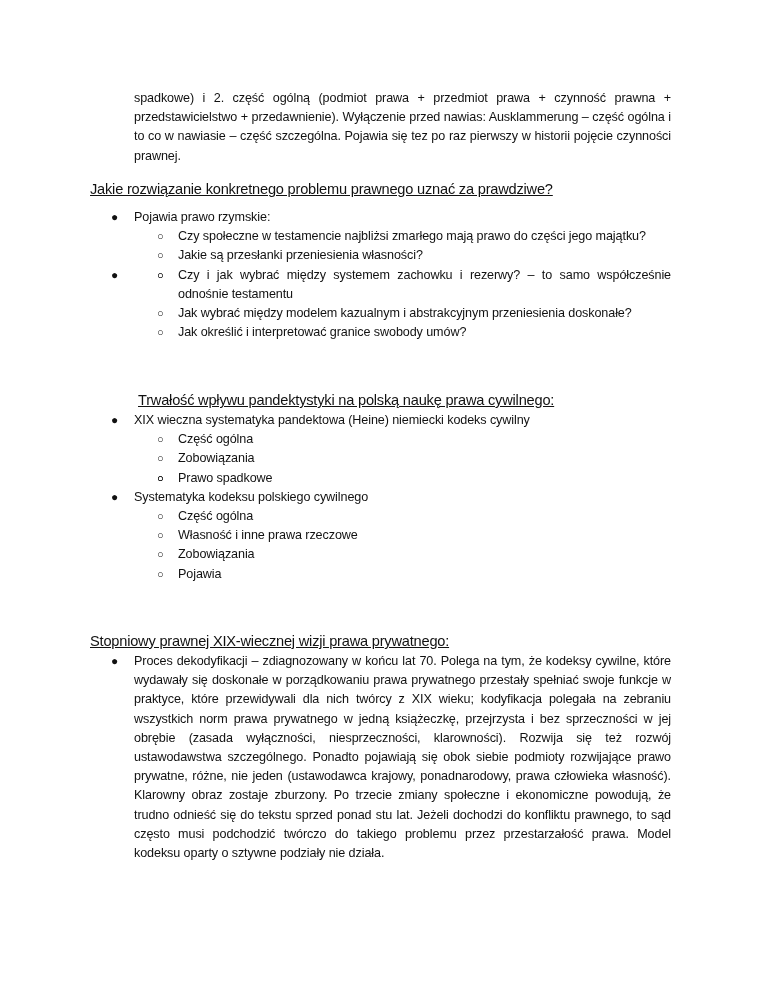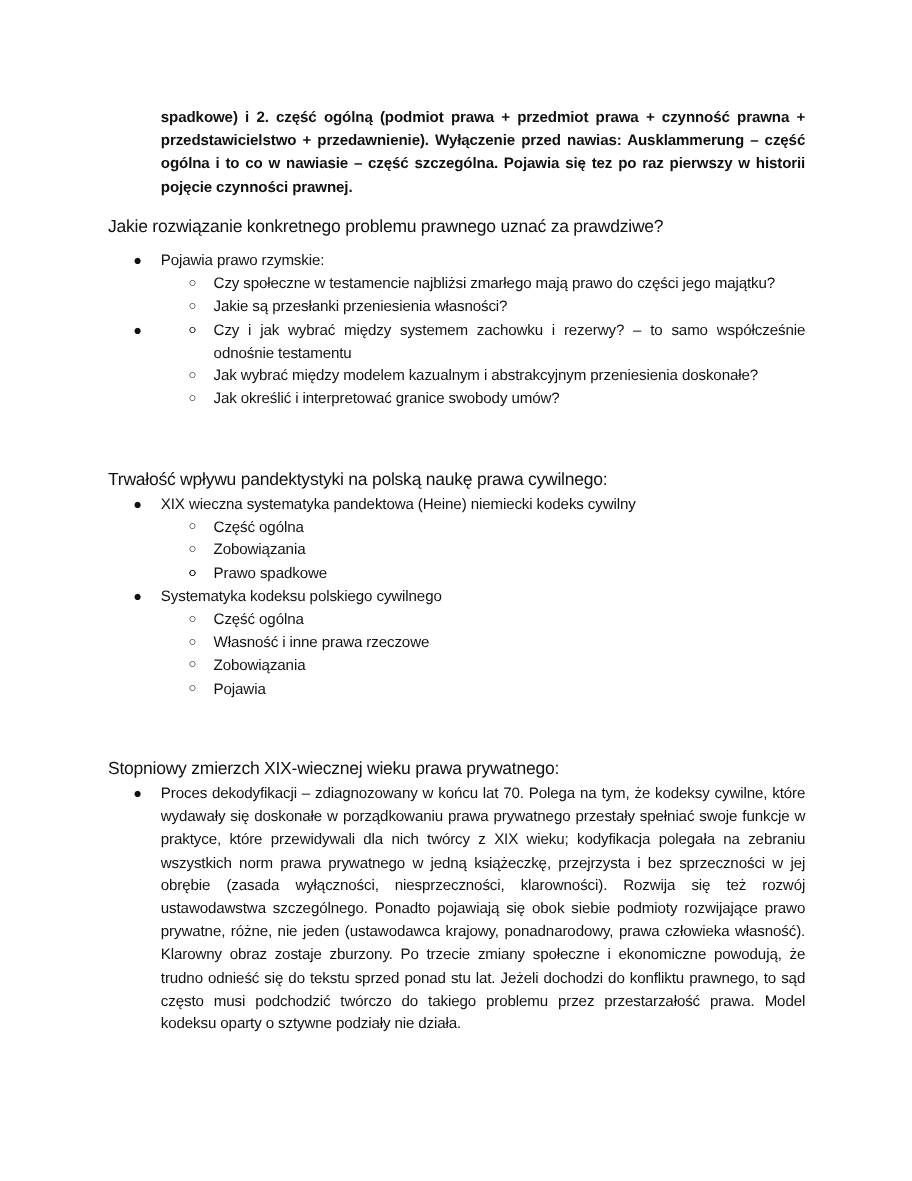--- a/index.html
+++ b/index.html
@@ -1,26 +1,26 @@
 <!DOCTYPE html>
 <html><head>
 <meta charset="utf-8">
 <style>
   html, body { margin: 0; padding: 0; background: #ffffff; }
   body { width: 760px; height: 984px; position: relative; overflow: hidden; color: #111; }
   .page { position: absolute; left: 0; top: 0; width: 760px; height: 984px; }
   .para {
     position: absolute; left: 134px; width: 537px;
     font-family: "Liberation Sans", sans-serif; font-size: 12.6px; line-height: 19.2px;
-    text-align: justify; letter-spacing: -0.1px; font-weight: bold;
+    text-align: justify; letter-spacing: -0.1px;
   }
   .heading {
     position: absolute; left: 90px;
     font-family: "Liberation Sans", sans-serif; font-size: 14.6px; color: #111;
-    letter-spacing: -0.2px; white-space: nowrap;
+    letter-spacing: -0.2px; white-space: nowrap; text-decoration: underline;
   }
   .list { position: absolute; left: 0; width: 760px; margin: 0; padding: 0; list-style: none; }
   .l1, .l2 {
     position: relative; font-family: "Liberation Sans", sans-serif; font-size: 12.6px;
     line-height: 19.2px; letter-spacing: -0.1px;
   }
   .l1 { padding-left: 134px; }
   .l2 { padding-left: 178px; }
   .l1 .bullet { position: absolute; left: 111px; top: 0; font-size: 12px; }
   .l2 .bullet { position: absolute; left: 157px; top: 0; font-size: 11px; }
@@ -61,21 +61,21 @@
     <li class="l2">
       <span class="bullet">○</span>
       <span class="txt">Jak wybrać między modelem kazualnym i abstrakcyjnym przeniesienia doskonałe?</span>
     </li>
     <li class="l2">
       <span class="bullet">○</span>
       <span class="txt">Jak określić i interpretować granice swobody umów?</span>
     </li>
   </ul>
 
-  <div class="heading" style="top:392px;">Trwałość wpływu pandektystyki na polską naukę prawa cywilnego:</div>
+  <div class="heading" style="top:392px;margin-left:48px;">Trwałość wpływu pandektystyki na polską naukę prawa cywilnego:</div>
   <ul class="list" style="top:411px;">
     <li class="l1">
       <span class="bullet">●</span>
       <span class="txt">XIX wieczna systematyka pandektowa (Heine) niemiecki kodeks cywilny</span>
     </li>
     <li class="l2">
       <span class="bullet">○</span>
       <span class="txt">Część ogólna</span>
     </li>
     <li class="l2">
@@ -107,21 +107,21 @@
     <li class="l2">
       <span class="bullet">○</span>
       <span class="txt">Zobowiązania</span>
     </li>
     <li class="l2">
       <span class="bullet">○</span>
       <span class="txt">Pojawia</span>
     </li>
   </ul>
 
-  <div class="heading" style="top:633px;">Stopniowy zmierzch XIX-wiecznej wieku prawa prywatnego:</div>
+  <div class="heading" style="top:633px;">Stopniowy prawnej XIX-wiecznej wizji prawa prywatnego:</div>
   <ul class="list" style="top:652px;">
     <li class="l1">
       <span class="bullet">●</span>
       <span class="txt">Proces dekodyfikacji – zdiagnozowany w końcu lat 70. Polega na tym, że kodeksy cywilne, które wydawały się doskonałe w porządkowaniu prawa prywatnego przestały spełniać swoje funkcje w praktyce, które przewidywali dla nich twórcy z XIX wieku; kodyfikacja polegała na zebraniu wszystkich norm prawa prywatnego w jedną książeczkę, przejrzysta i bez sprzeczności w jej obrębie (zasada wyłączności, niesprzeczności, klarowności). Rozwija się też rozwój ustawodawstwa szczególnego. Ponadto pojawiają się obok siebie podmioty rozwijające prawo prywatne, różne, nie jeden (ustawodawca krajowy, ponadnarodowy, prawa człowieka własność). Klarowny obraz zostaje zburzony. Po trzecie zmiany społeczne i ekonomiczne powodują, że trudno odnieść się do tekstu sprzed ponad stu lat. Jeżeli dochodzi do konfliktu prawnego, to sąd często musi podchodzić twórczo do takiego problemu przez przestarzałość prawa. Model kodeksu oparty o sztywne podziały nie działa.</span>
     </li>
   </ul>
 
 </div>
 
 </body></html>

